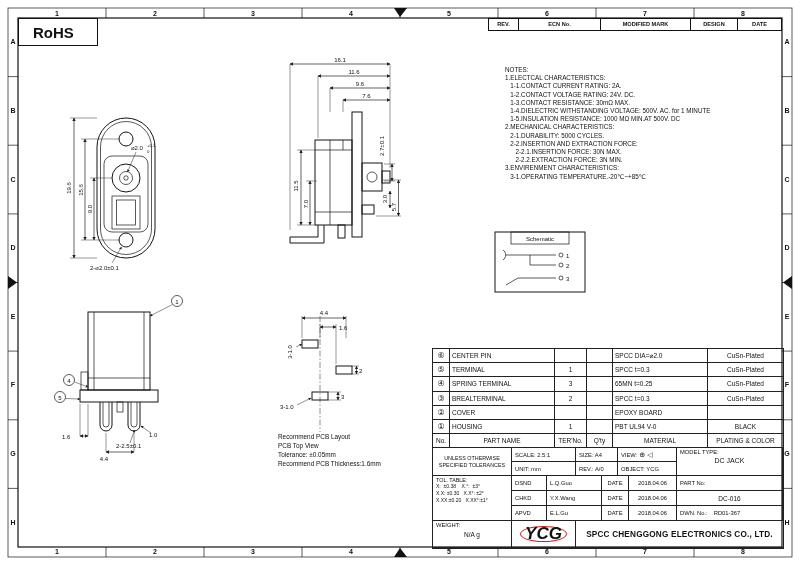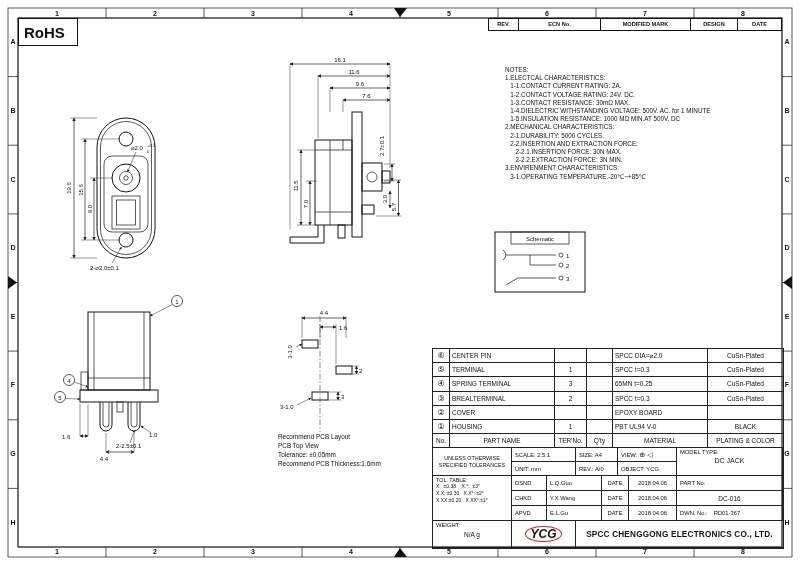--- a/index.html
+++ b/index.html
@@ -11,22 +11,22 @@
   .o2{stroke:#141414;stroke-width:.7;}
   .frame{stroke:#111;stroke-width:1.2;}
   .ext{stroke:#333;stroke-width:.5;}
   .dim{stroke:#222;stroke-width:.7;marker-start:url(#arw);marker-end:url(#arw);}
   .ldr{stroke:#333;stroke-width:.55;marker-end:url(#arw);}
   .cl{stroke:#333;stroke-width:.55;stroke-dasharray:6 2 1.5 2;}
   .dt{font-size:6px;fill:#111;stroke:none;}
   .dts{font-size:4.3px;fill:#111;stroke:none;}
   .mark{fill:#111;stroke:none;}
   .rl{position:absolute;width:12px;height:10px;font-size:7px;font-weight:bold;text-align:center;line-height:10px;}
-  .rohs{position:absolute;left:18px;top:18px;width:60px;height:28px;border:1px solid #111;
-        font-weight:bold;font-size:15px;line-height:27px;padding-left:5px;box-sizing:border-box;}
+  .rohs{position:absolute;left:18px;top:18px;width:80px;height:28px;border:1px solid #111;
+        font-weight:bold;font-size:15px;line-height:27px;padding-left:14px;box-sizing:border-box;}
   .revtbl{position:absolute;left:488px;top:18px;width:294px;height:13px;border:1px solid #111;
           display:flex;box-sizing:border-box;font-size:5.6px;font-weight:bold;}
   .revtbl>div{border-right:1px solid #111;text-align:center;line-height:11px;box-sizing:border-box;}
   .revtbl>div:last-child{border-right:none;}
   .notes{position:absolute;left:505px;top:66px;font-size:6.3px;line-height:8.2px;white-space:pre;}
   .pcbnote{position:absolute;left:278px;top:432px;font-size:6.4px;line-height:9px;white-space:pre;}
   table.parts{position:absolute;left:432px;top:348px;width:351px;border-collapse:collapse;
               table-layout:fixed;font-size:6.5px;}
   table.parts td{border:1px solid #222;height:13.2px;padding:0 2px;overflow:hidden;white-space:nowrap;}
   td.c{text-align:center;padding:0;}
@@ -36,21 +36,21 @@
           grid-template-rows:14px 14px 15px 15px 15px 27px;font-size:5.8px;box-sizing:content-box;}
   .tc{border-right:1px solid #222;border-bottom:1px solid #222;box-sizing:border-box;
       padding:1px 3px;overflow:hidden;white-space:nowrap;}
   .cc{display:flex;align-items:center;justify-content:center;padding:0;}
   .lc{display:flex;align-items:center;padding:0 3px;}
   .tolhead{font-size:5.4px;text-align:center;line-height:6.5px;display:flex;flex-direction:column;justify-content:center;}
   .tolbody{font-size:5px;line-height:7px;white-space:pre;}
   .model{font-size:7px;}
   .company{font-size:8.2px;font-weight:bold;letter-spacing:.2px;}
   .logo-oval{display:inline-block;border:1.3px solid #cc2222;border-radius:50%;padding:0 4px;
-             font-weight:bold;font-style:italic;font-size:12px;line-height:14px;color:#111;}
+             font-weight:bold;font-style:italic;font-size:17px;line-height:14px;color:#111;}
   .wlabel{font-size:5.8px;}
   .wval{font-size:6.5px;text-align:center;margin-top:3px;}
   .viewsym{font-size:7px;margin-left:2px;}
 </style>
 </head>
 <body>
 
 <div id="sheet">
 
   <svg id="linework" width="800" height="565" viewBox="0 0 800 565">

